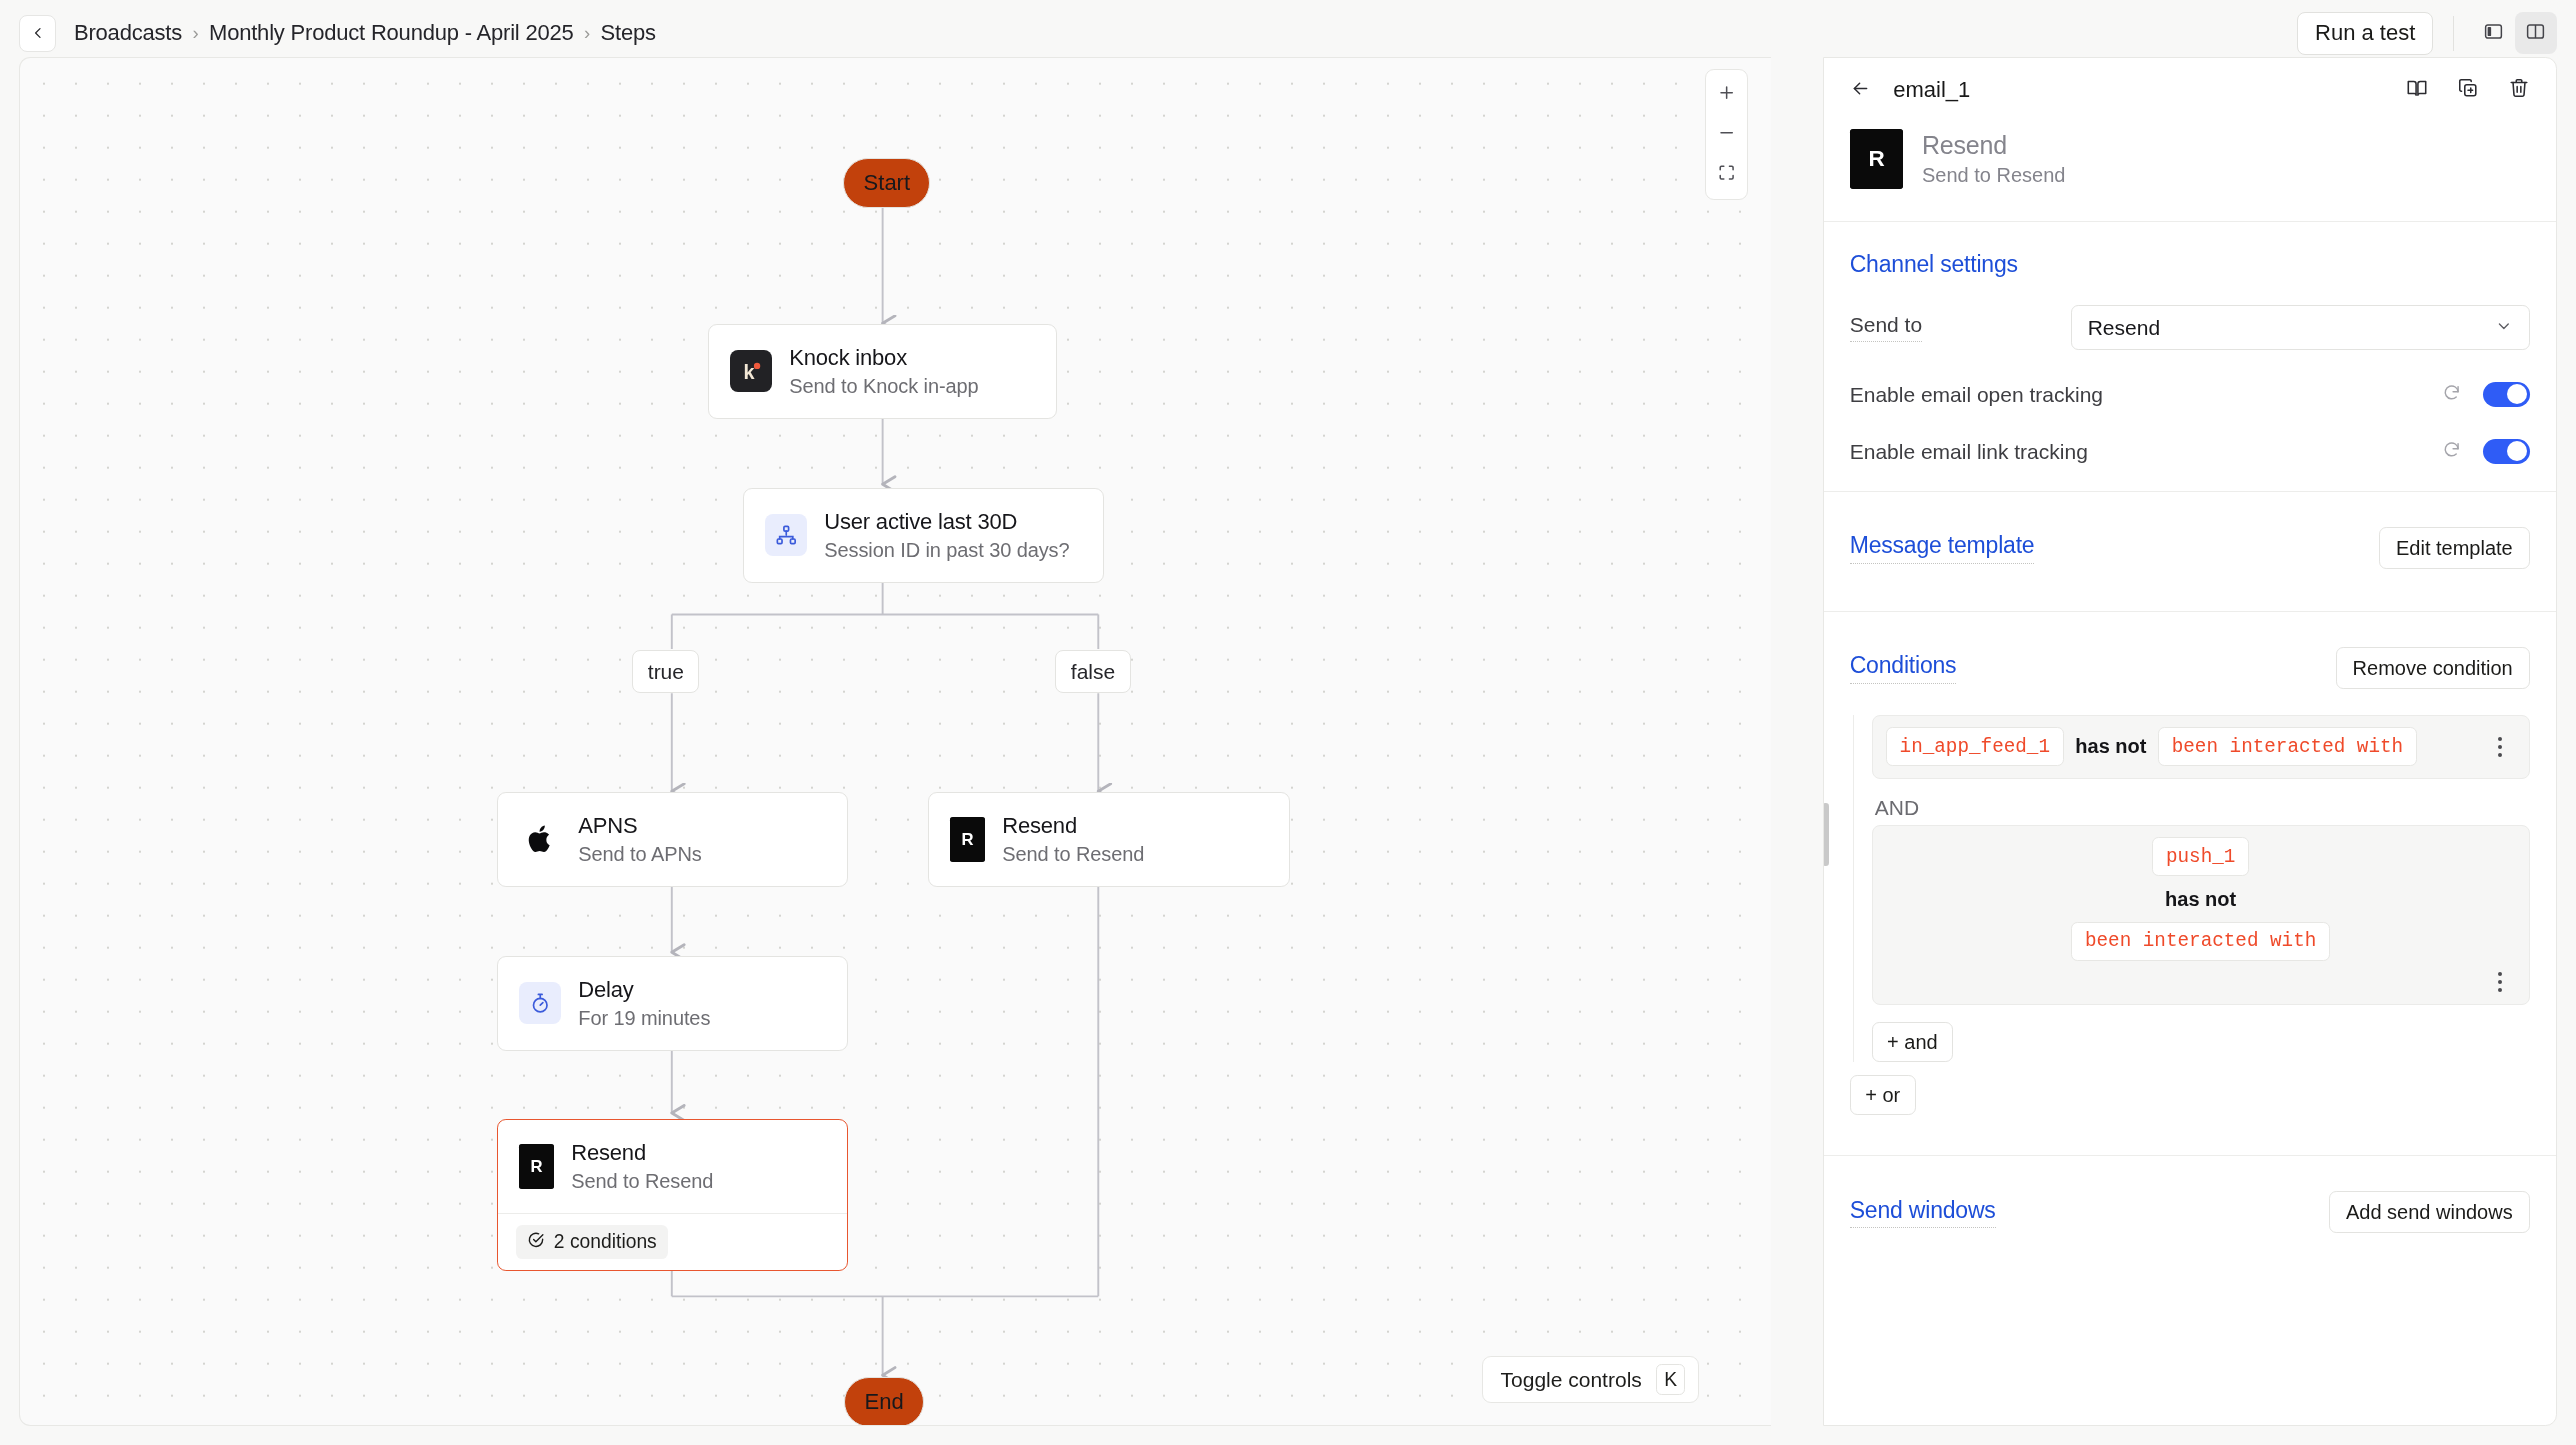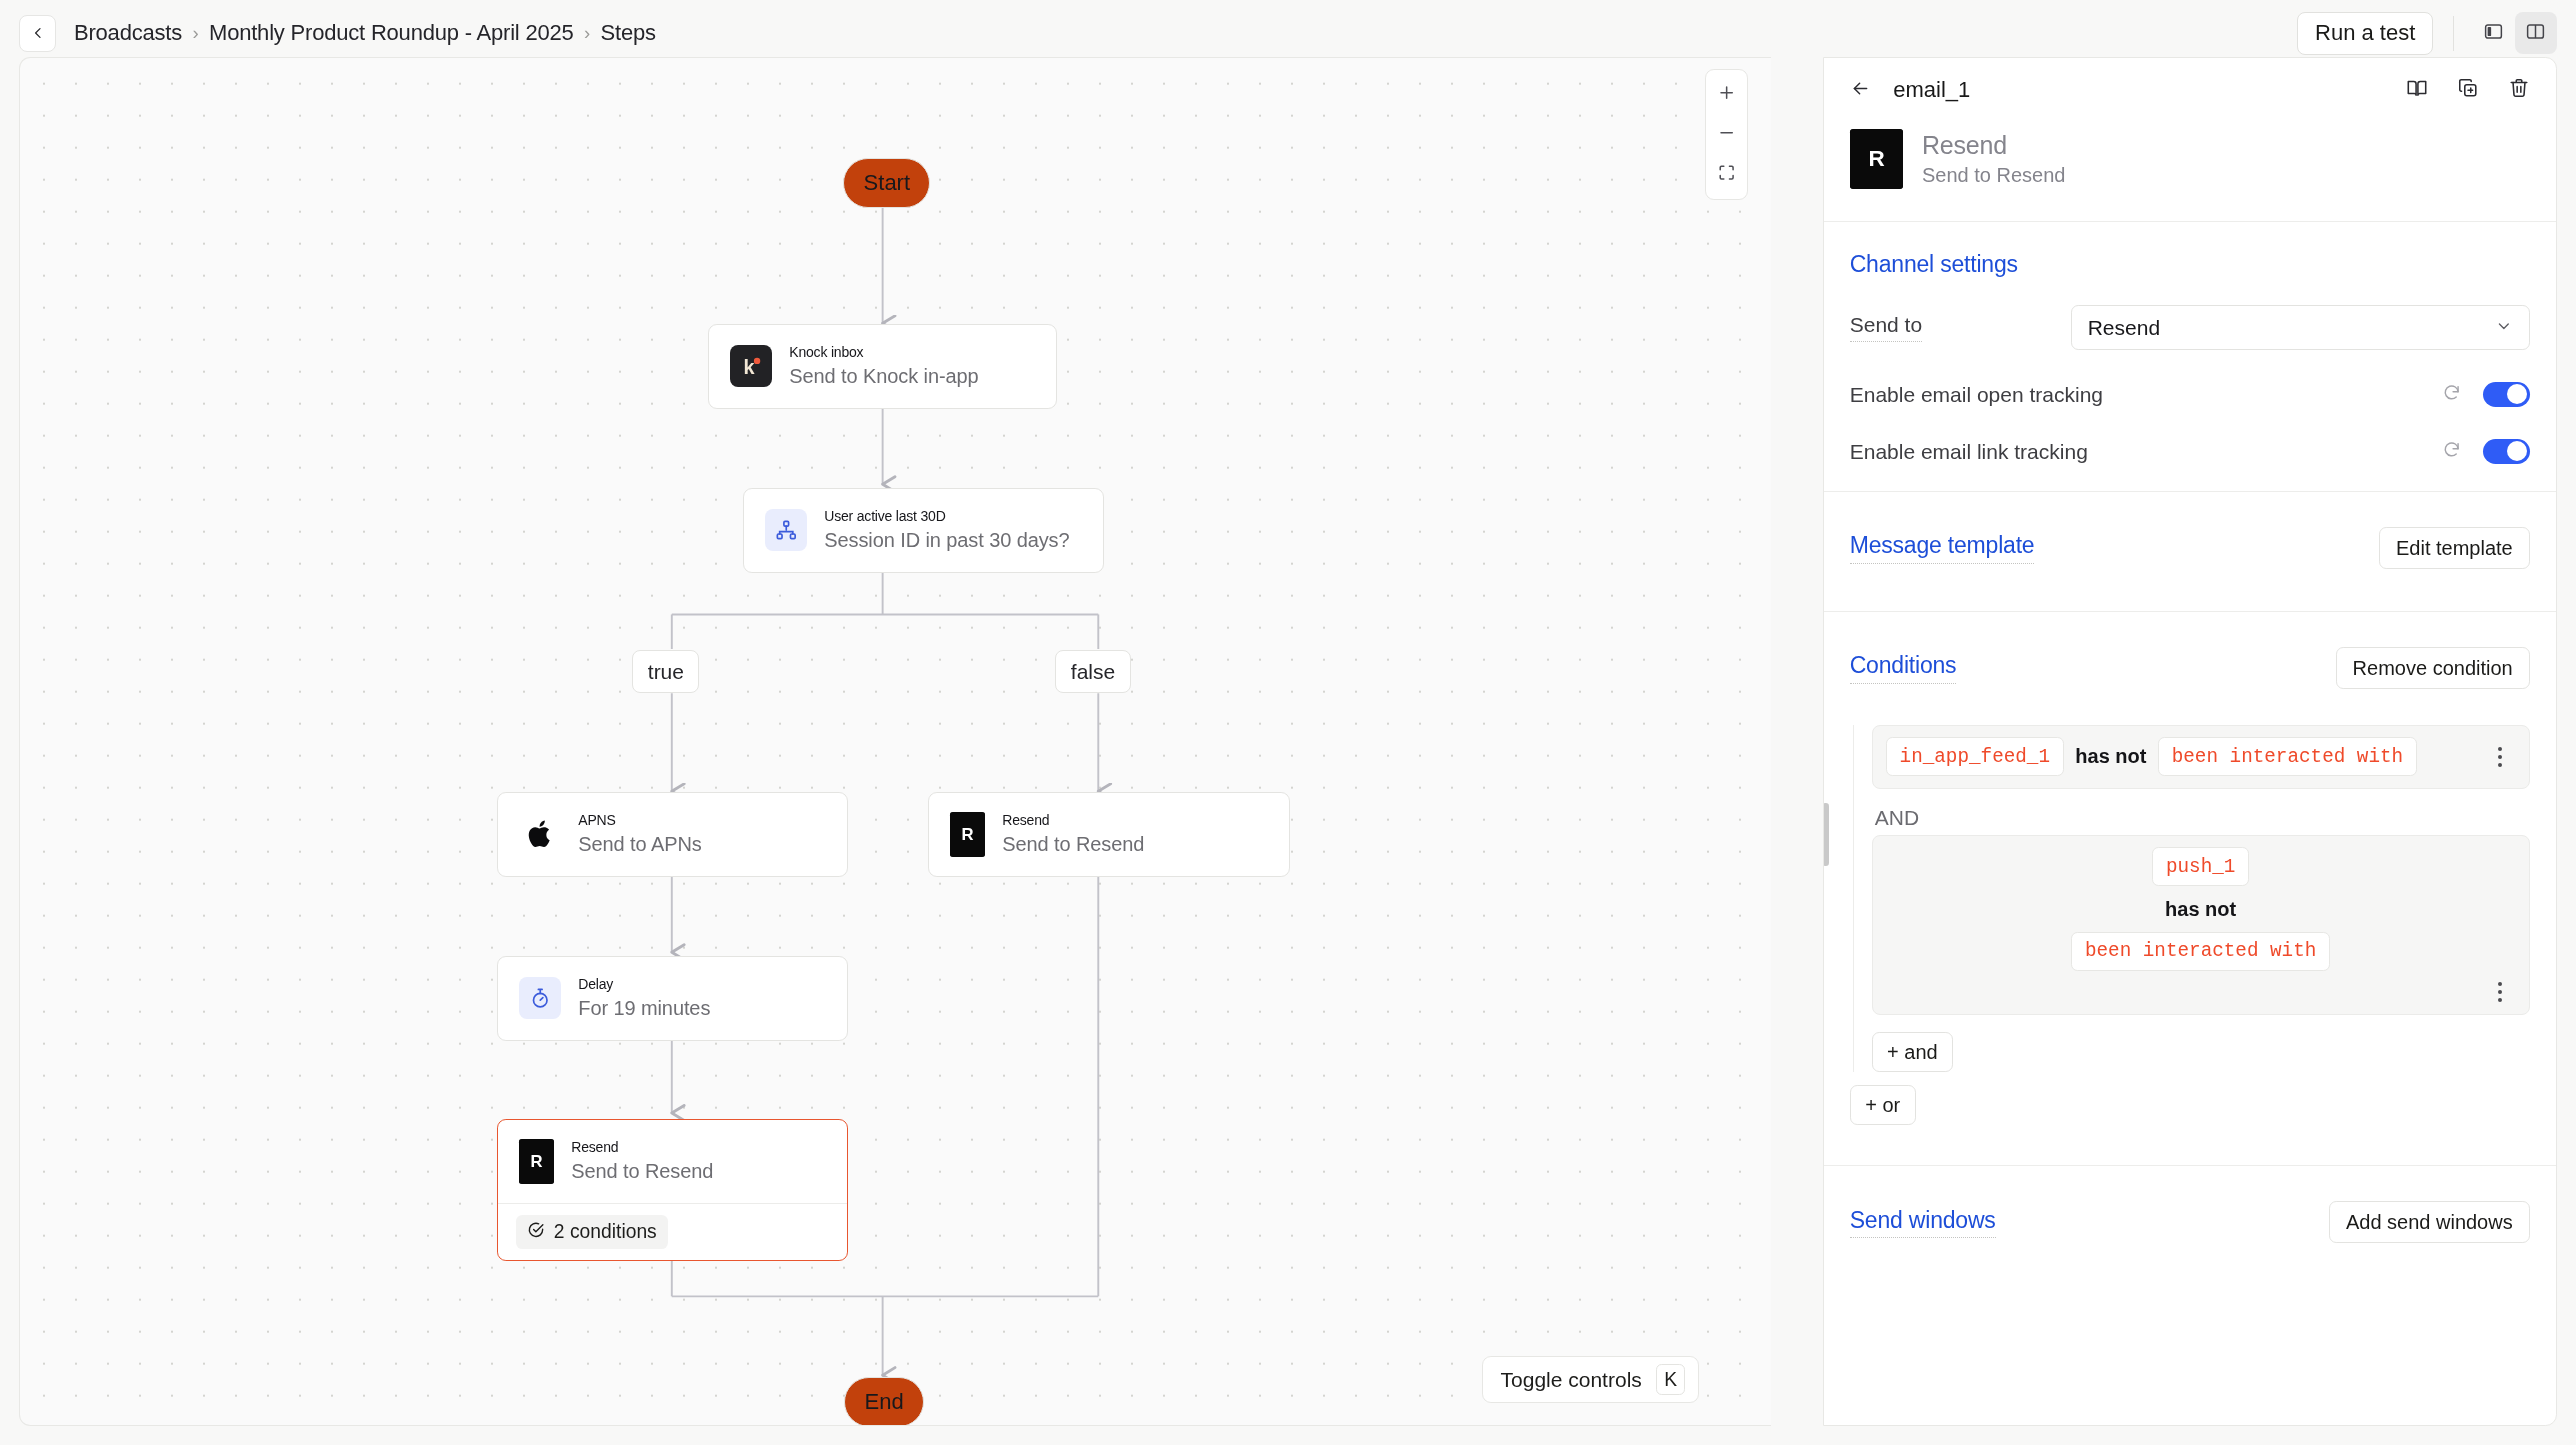--- a/index.html
+++ b/index.html
@@ -87,21 +87,21 @@
     height: 50px; min-width: 77px; display:flex; align-items:center; justify-content:center;
     font-size: 22px; color: #18181c; padding: 0 19.3px; cursor: pointer;
   }
 
   .card {
     background: #fff; border: 0.8px solid #e4e4e1; border-radius: 8.9px;
     cursor: pointer;
   }
   .card.selected { border: 1.6px solid #e8562f; }
   .card-main { display: flex; align-items: center; gap: 17px; padding: 18.5px 21px; }
-  .card-title { font-size: 14px; color: #16161a; line-height: 1.25; letter-spacing: -0.2px;}
+  .card-title { font-size: 22px; color: #16161a; line-height: 1.25; letter-spacing: -0.2px;}
   .card-sub { font-size: 20px; color: #6d6d72; line-height: 1.3; margin-top: 2.4px; letter-spacing: -0.1px;}
   .card-foot { border-top: 0.8px solid #ececea; padding: 11.3px 17.7px; }
   .chip-cond {
     display:inline-flex; align-items:center; gap: 8.9px; background: #f3f3f2;
     border-radius: 6.4px; padding: 5.6px 11.3px; font-size: 19.3px; color: #1d1d1b;
   }
 
   .ico { width: 42px; height: 42px; border-radius: 8px; display:flex; align-items:center; justify-content:center; flex:none;}
   .ico-knock { background: #222225; }
   .ico-blue { background: #e9edfd; }
@@ -149,21 +149,21 @@
   }
   .select .chev { margin-left:auto; }
   .row-tr { display:flex; align-items:center; margin-top: 32px; }
   .row-tr .lbl { font-size: 21px; color:#3e3e42; }
   .tr-right { margin-left:auto; display:flex; align-items:center; gap: 21px; }
   .toggle {
     width: 47px; height: 25px; border-radius: 804px; background: #2f5cf6; position:relative; cursor:pointer;
   }
   .toggle .knob { position:absolute; top: 2.4px; right: 2.4px; width: 20px; height: 20px; border-radius:50%; background:#fff; }
 
-  .cond-box { background:#f6f6f5; border:0.8px solid #ebebe9; border-radius: 8px; padding: 11.3px 13px; display:flex; align-items:center; gap: 11.3px; margin-top: 36px;}
+  .cond-box { background:#f6f6f5; border:0.8px solid #ebebe9; border-radius: 8px; padding: 11.3px 13px; display:flex; align-items:center; gap: 11.3px; margin-top: 26px;}
   .cond-chip {
     background:#fff; border:0.8px solid #e7e7e4; border-radius: 6.4px; height: 39px;
     display:flex; align-items:center; padding: 0 13px;
     font-family: "Liberation Mono", monospace; font-size: 19.3px; color:#ef4a2a;
   }
   .cond-op { font-size: 20px; color:#151518; font-weight: bold; }
   .kebab { margin-left:auto; width: 32px; display:flex; flex-direction:column; align-items:center; gap:4px; cursor:pointer; }
   .kebab i { width:4px; height:4px; border-radius:50%; background:#4a4a4e; display:block;}
   .and-label { font-size: 21px; color:#6b6b70; padding: 17.7px 3.2px 4.8px; }
   .cond-rail { border-left: 1.6px solid #ececea; padding-left: 17.7px; margin-left: 3.2px; }

